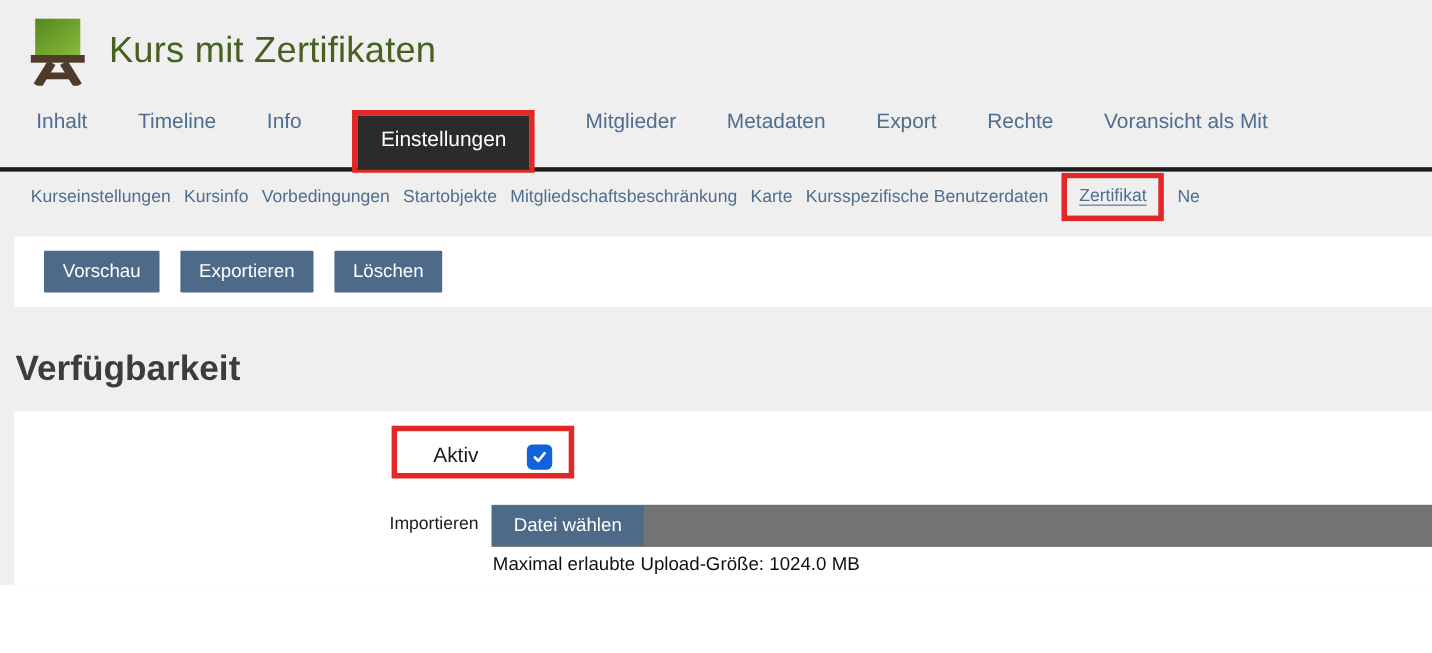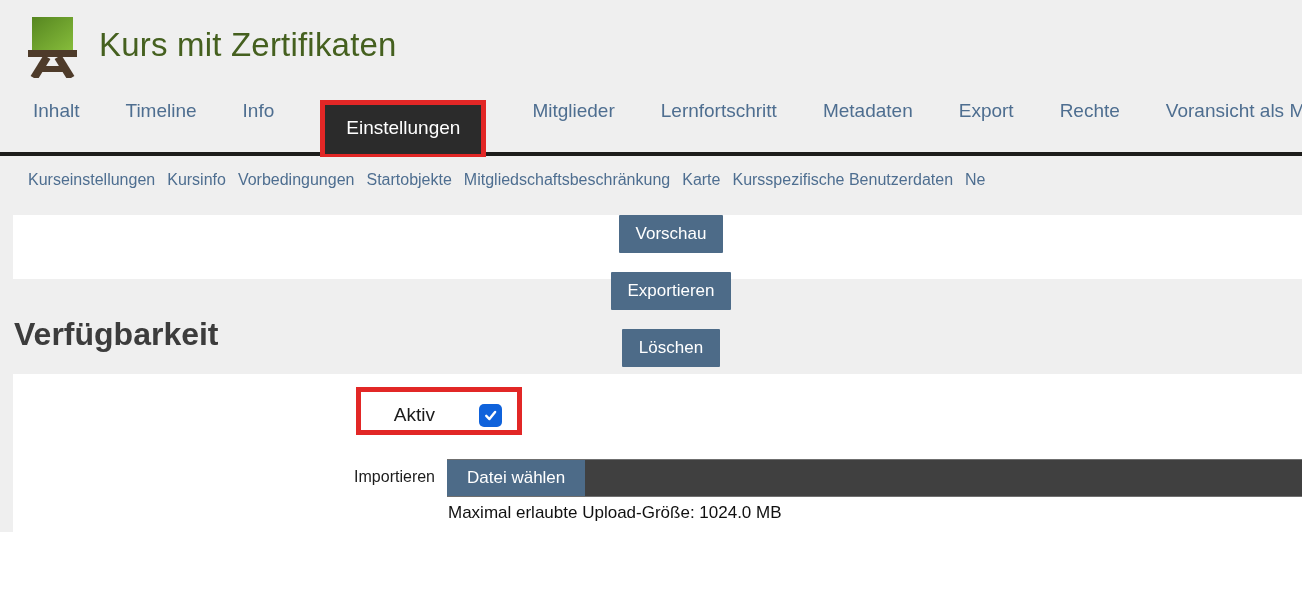--- a/index.html
+++ b/index.html
@@ -47,21 +47,20 @@
   .subtab-highlight {
     flex:0 0 auto; border:5px solid #e22726; padding:8px 11px;
     margin-top:-2px;
   }
   .subtab-highlight .subtab { text-decoration:underline; text-underline-offset:3px; }
   
   .toolbar {
     position:absolute; left:13px; top:215px; right:0; height:64px;
     background:#ffffff; display:flex; align-items:center; gap:19px;
     padding-left:27px;
-    flex-direction:column;
   }
   .btn {
     background:#4d6b88; color:#fff; border:none; font-size:17px;
     font-family:inherit; padding:9px 17px; cursor:pointer; border-radius:1px;
     white-space:nowrap;
   }
   
   .section-title {
     position:absolute; left:14px; top:316px;
     font-size:32px; font-weight:700; color:#3c3c3c;
@@ -83,21 +82,21 @@
     width:23px; height:23px; background:#0f62db; border-radius:5px;
     display:flex; align-items:center; justify-content:center; cursor:pointer;
     flex:0 0 auto;
   }
   .import-label {
     position:absolute; left:0; top:94px; width:422px; text-align:right;
     font-size:16px; color:#1b1b1b;
   }
   .file-strip {
     position:absolute; left:434px; top:85px; right:0; height:38px;
-    background:#404040;
+    background:#737373;
     border-top:1px solid #6f6f6f; border-bottom:1px solid #6f6f6f;
     display:flex; align-items:stretch; cursor:pointer;
   }
   .file-btn {
     background:#4d6b88; color:#fff; border:none; font-size:17px;
     font-family:inherit; padding:0 20px; cursor:pointer; white-space:nowrap;
   }
   .help-line { position:absolute; left:435px; font-size:17px; color:#101010; }
   .help-1 { top:129px; }
   .help-2 { top:160px; }
@@ -126,37 +125,37 @@
 
   <div class="tabbar">
     <div class="tabs" id="tabs-container">
         <span class="tab">Inhalt</span>
         <span class="tab">Timeline</span>
         <span class="tab">Info</span>
         <span class="tab-highlight">
           <span class="tab-active">Einstellungen</span>
         </span>
         <span class="tab">Mitglieder</span>
-        <span class="tab">Lernfortschritt</span>
         <span class="tab">Metadaten</span>
         <span class="tab">Export</span>
         <span class="tab">Rechte</span>
         <span class="tab">Voransicht als Mit</span>
       </div>
     <div class="rule"></div>
   </div>
 
   <div class="subtabs" id="subtabs-container">
       <span class="subtab">Kurseinstellungen</span>
       <span class="subtab">Kursinfo</span>
       <span class="subtab">Vorbedingungen</span>
       <span class="subtab">Startobjekte</span>
       <span class="subtab">Mitgliedschaftsbeschränkung</span>
       <span class="subtab">Karte</span>
       <span class="subtab">Kursspezifische Benutzerdaten</span>
+      <span class="subtab-highlight"><span class="subtab">Zertifikat</span></span>
       <span class="subtab">Ne</span>
     </div>
 
   <div class="toolbar" id="toolbar-container">
       <button class="btn">Vorschau</button>
       <button class="btn">Exportieren</button>
       <button class="btn">Löschen</button>
     </div>
 
   <div class="section-title">Verfügbarkeit</div>

